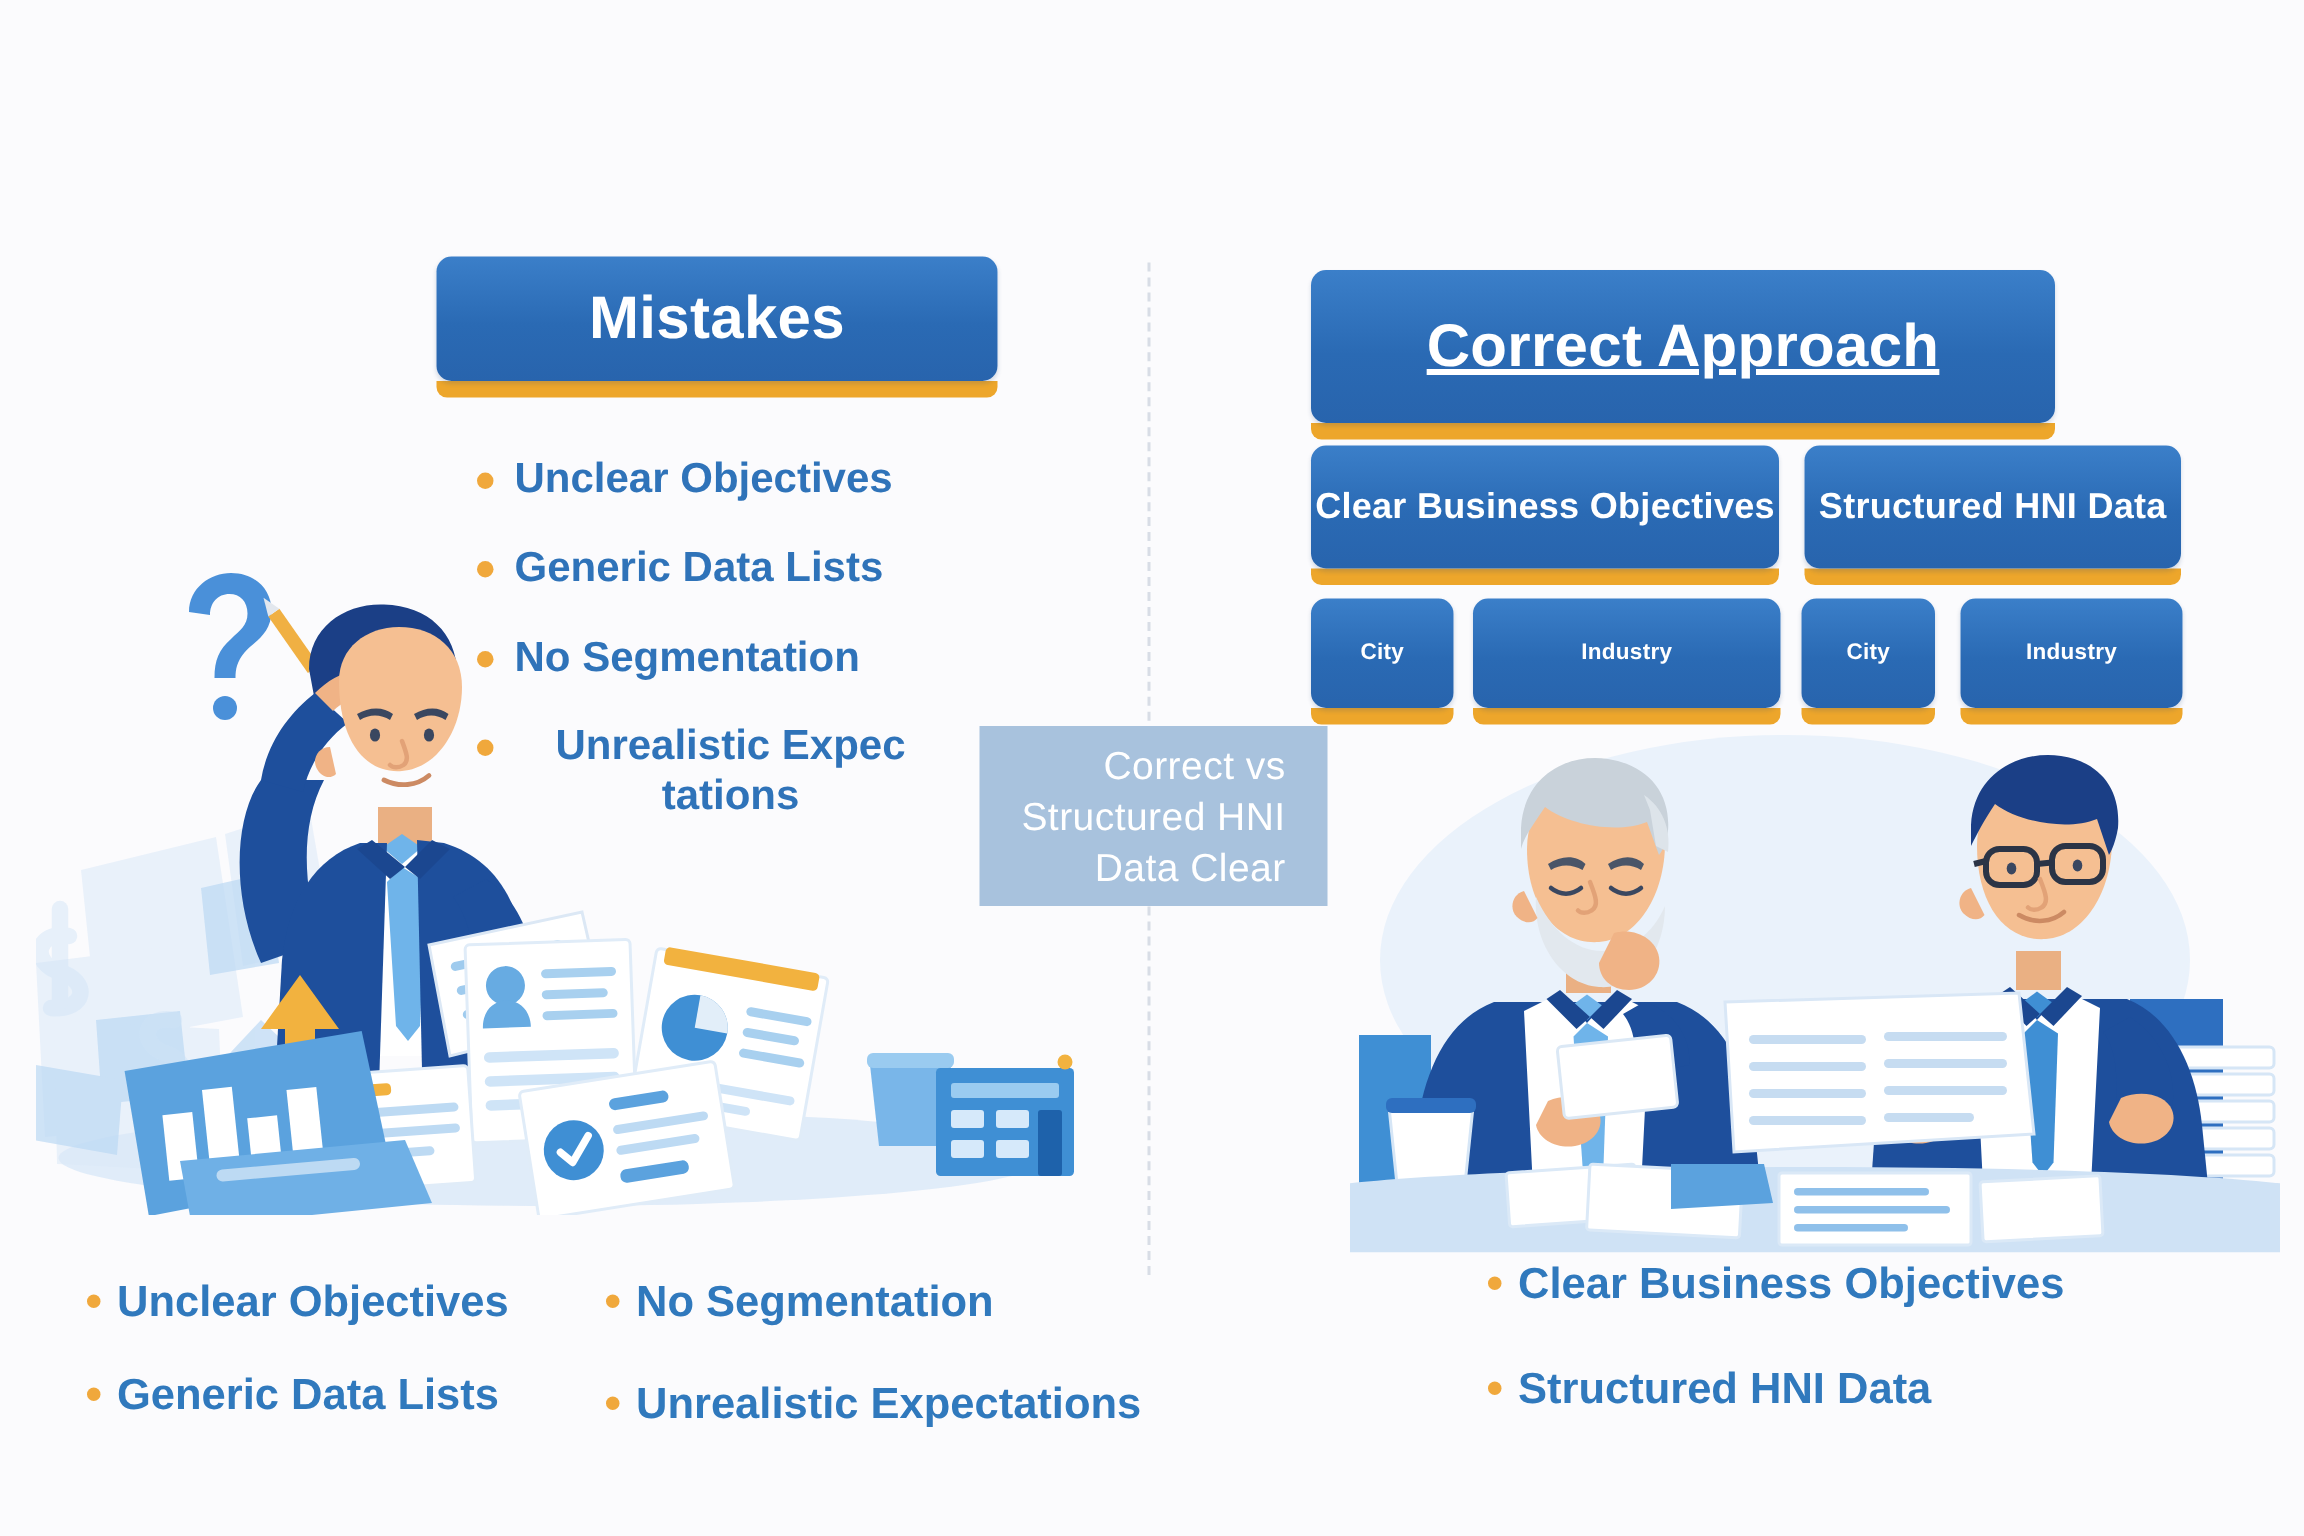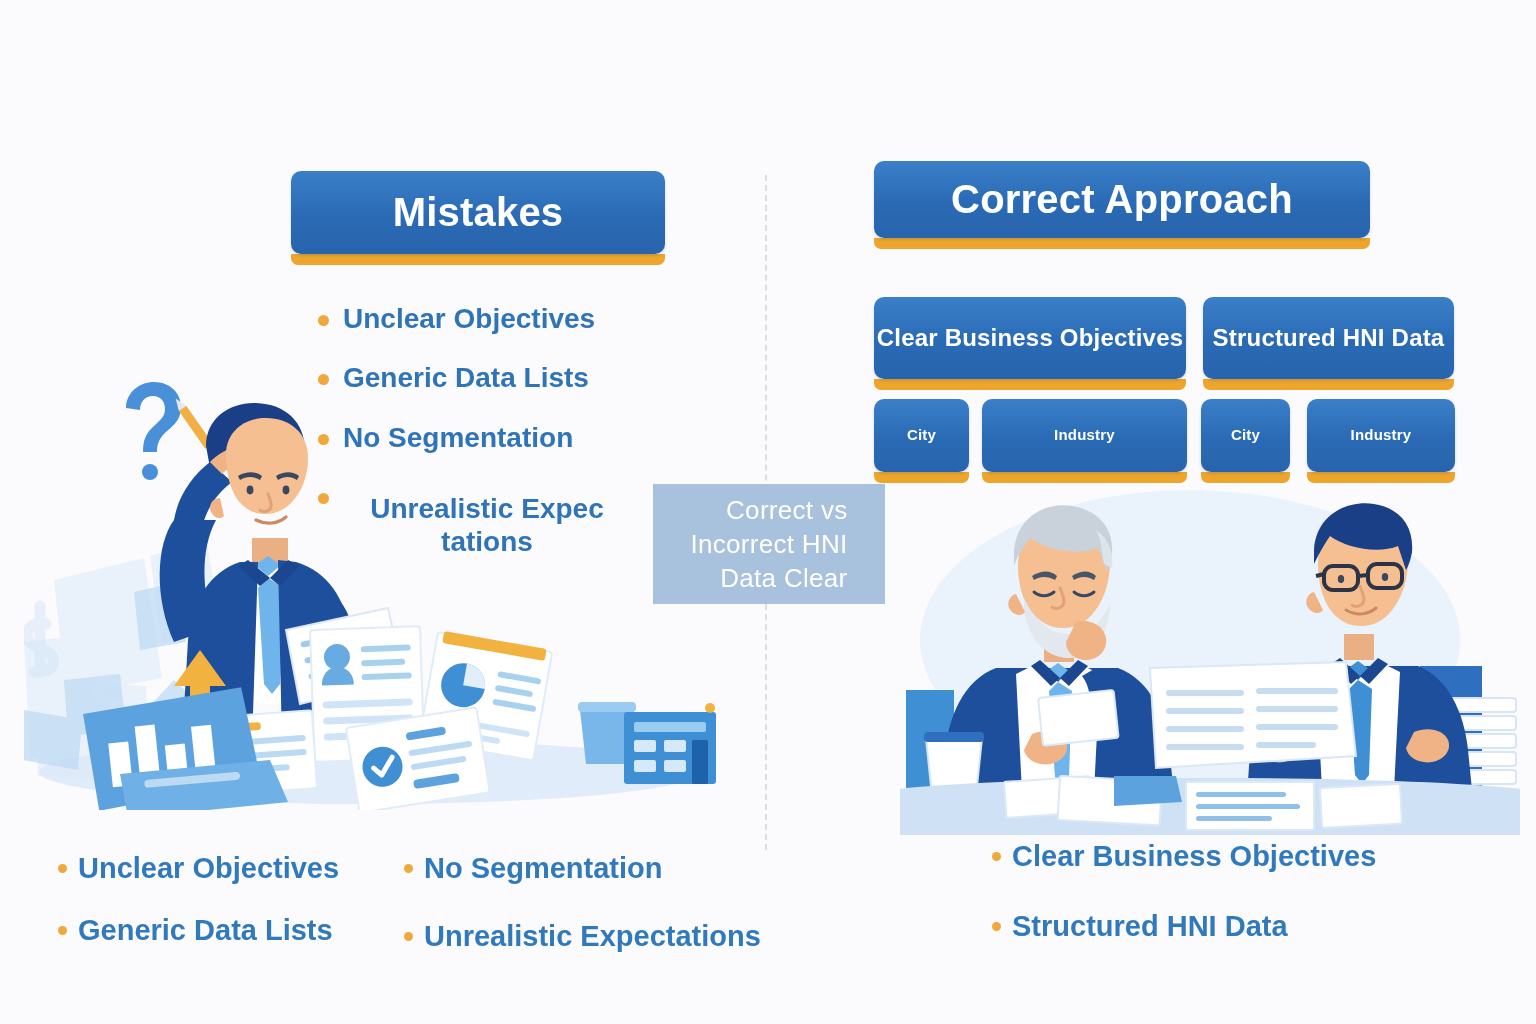--- a/index.html
+++ b/index.html
@@ -30,41 +30,41 @@
   }
   .pill::after{
     content:"";position:absolute;left:0;right:0;bottom:-11px;height:11px;
     background:#eda62b;border-radius:0 0 7px 7px;z-index:-1;
   }
   .pill-title{font-size:40px;}
   .pill-mid{font-size:24px;}
   .pill-small{font-size:15px;}
 
   #pill-mistakes{left:291px;top:171px;width:374px;height:83px;}
-  #pill-correct{left:874px;top:161px;width:496px;height:77px;}
+  #pill-correct{left:874px;top:180px;width:496px;height:102px;text-decoration:underline;}
 
   #box-clear{left:874px;top:297px;width:312px;height:82px;}
   #box-structured{left:1203px;top:297px;width:251px;height:82px;}
 
   #box-city-1{left:874px;top:399px;width:95px;height:73px;}
   #box-ind-1{left:982px;top:399px;width:205px;height:73px;}
   #box-city-2{left:1201px;top:399px;width:89px;height:73px;}
   #box-ind-2{left:1307px;top:399px;width:148px;height:73px;}
 
   
   .list-upper{position:absolute;left:318px;top:303px;width:345px;}
   .list-upper .li{
     display:flex;align-items:flex-start;margin-bottom:27px;
     color:#2f73b9;font-size:28px;font-weight:bold;line-height:1.16;
   }
   .list-upper .dot{
     flex:0 0 auto;width:11px;height:11px;border-radius:50%;
     background:#f0a83c;margin-top:12px;margin-right:14px;
   }
-  .list-upper .wrap-center{text-align:center;width:288px;margin-top:12px;}
+  .list-upper .wrap-center{text-align:center;width:288px;}
 
   
   #caption{
     position:absolute;left:653px;top:484px;width:232px;height:120px;
     background:#a8c2dd;
     display:flex;align-items:center;justify-content:center;
     text-align:right;color:#ffffff;font-size:26px;line-height:1.32;
     letter-spacing:.3px;
   }
 
@@ -320,21 +320,21 @@
         <rect x="40" y="58" width="22" height="12" rx="2"></rect>
       </g>
       <rect x="68" y="38" width="16" height="44" rx="2" fill="#1e62ab"></rect>
       <circle cx="86" cy="6" r="5" fill="#f2b23f"></circle>
     </g>
   </svg>
 
   <div id="caption">
     <div>
       <span>Correct vs</span><br>
-      <span>Incorrect HNI</span><br>
+      <span>Structured HNI</span><br>
       <span>Data Clear</span>
     </div>
   </div>
 
   <svg class="illu" id="illu-right" viewBox="0 0 620 345">
 
     <ellipse cx="290" cy="150" rx="270" ry="150" fill="#eaf2fb"></ellipse>
 
     <path d="M6 200 l48 0 0 108 -48 0z" fill="#3f8fd4"></path>
     <path d="M108 188 l64 0 0 120 -64 0z" fill="#2e6fc0"></path>

